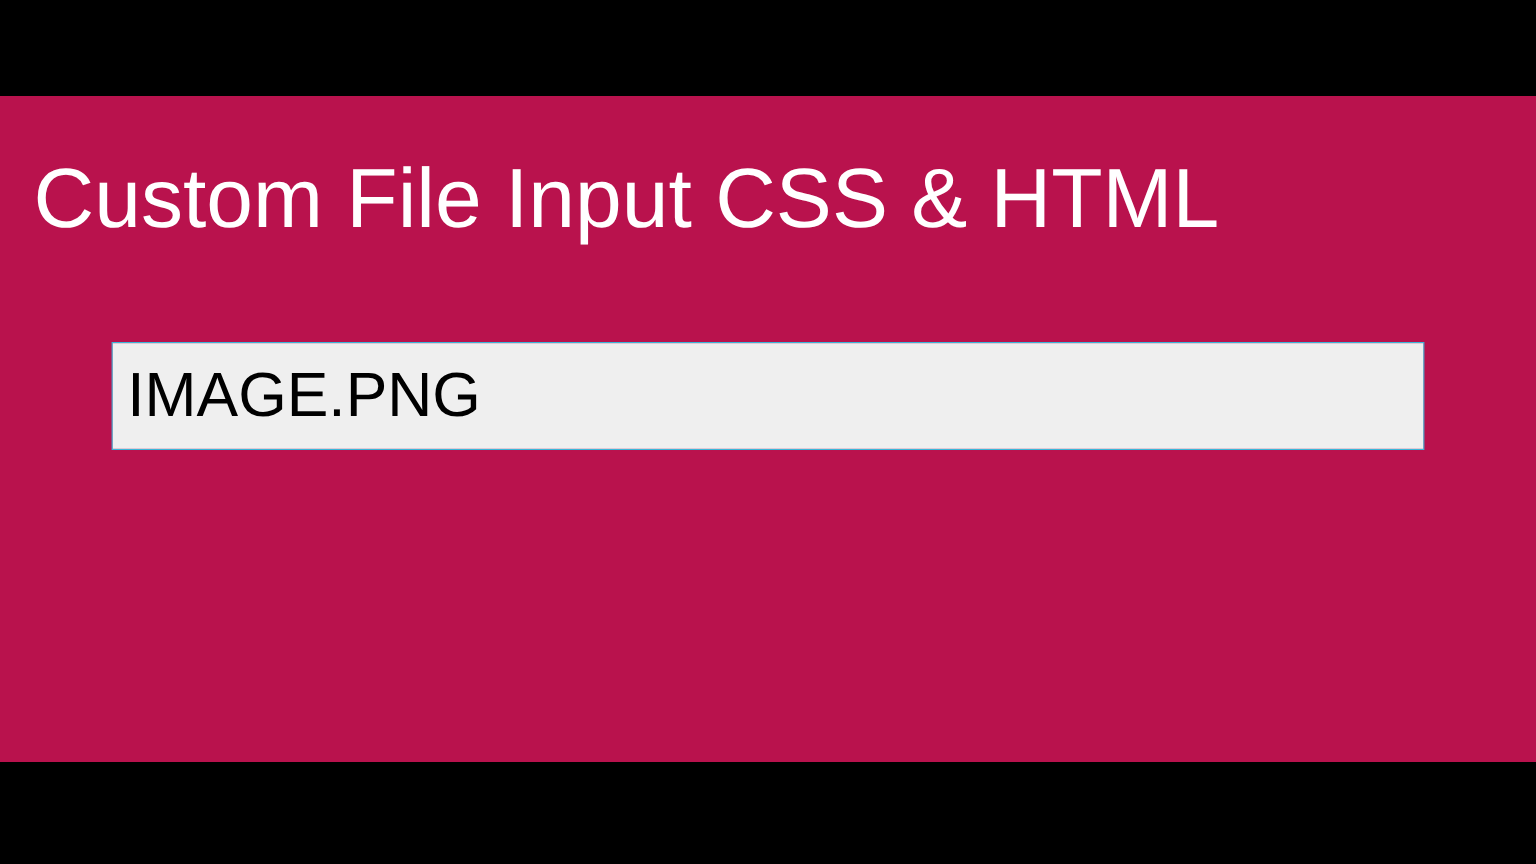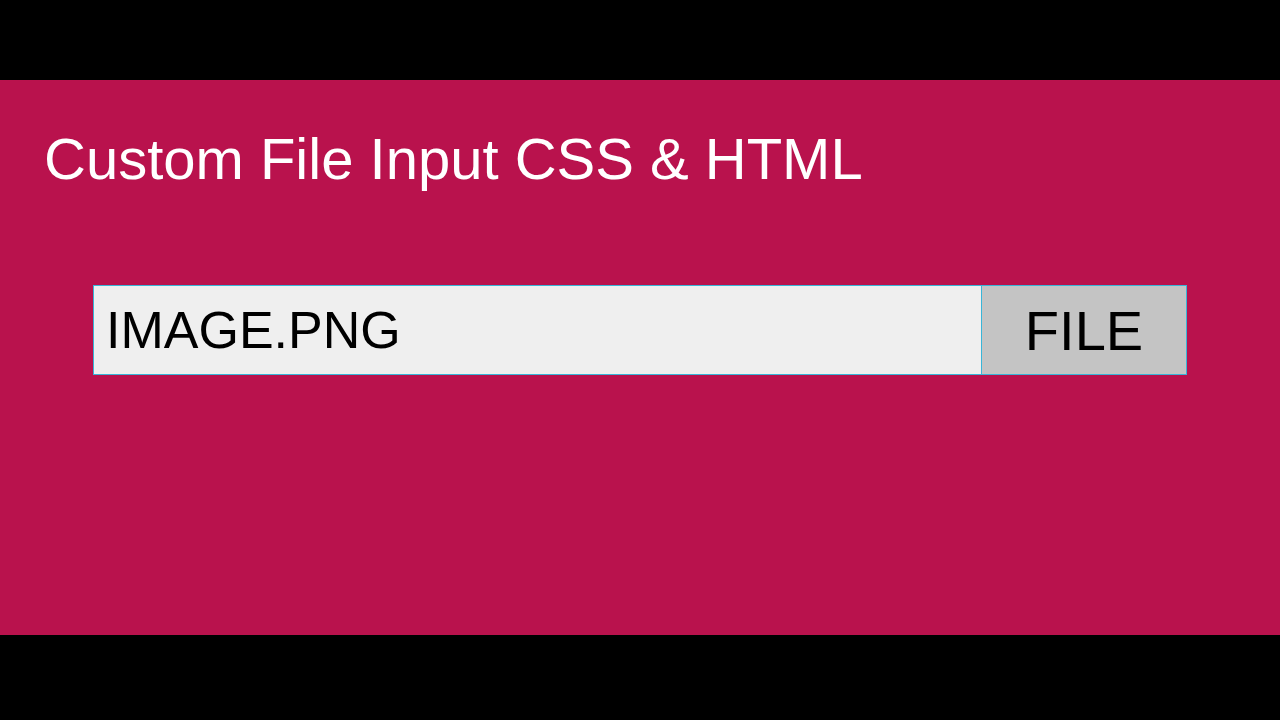--- a/index.html
+++ b/index.html
@@ -20,25 +20,25 @@
       position: absolute;
       top: 80px;
       left: 0;
       width: 1280px;
       height: 555px;
       background: #b9124d;
     }
     
     .title {
       color: #ffffff;
-      font-size: 58px;
+      font-size: 70px;
       font-weight: normal;
       text-align: left;
       padding-top: 45px;
-      padding-left: 44px;
+      padding-left: 28px;
       letter-spacing: 0px;
     }
     
     .file-input-container {
       position: absolute;
       top: 205px;
       left: 93px;
       width: 1094px;
       height: 90px;
       display: flex;
@@ -70,15 +70,14 @@
     }
   </style>
 </head>
 <body>
 
 <div class="content-area">
   <h1 class="title">Custom File Input CSS &amp; HTML</h1>
 
   <div class="file-input-container">
     <div class="file-name-field">IMAGE.PNG</div>
-    <div class="file-button">FILE</div>
   </div>
 </div>
 
 </body></html>

